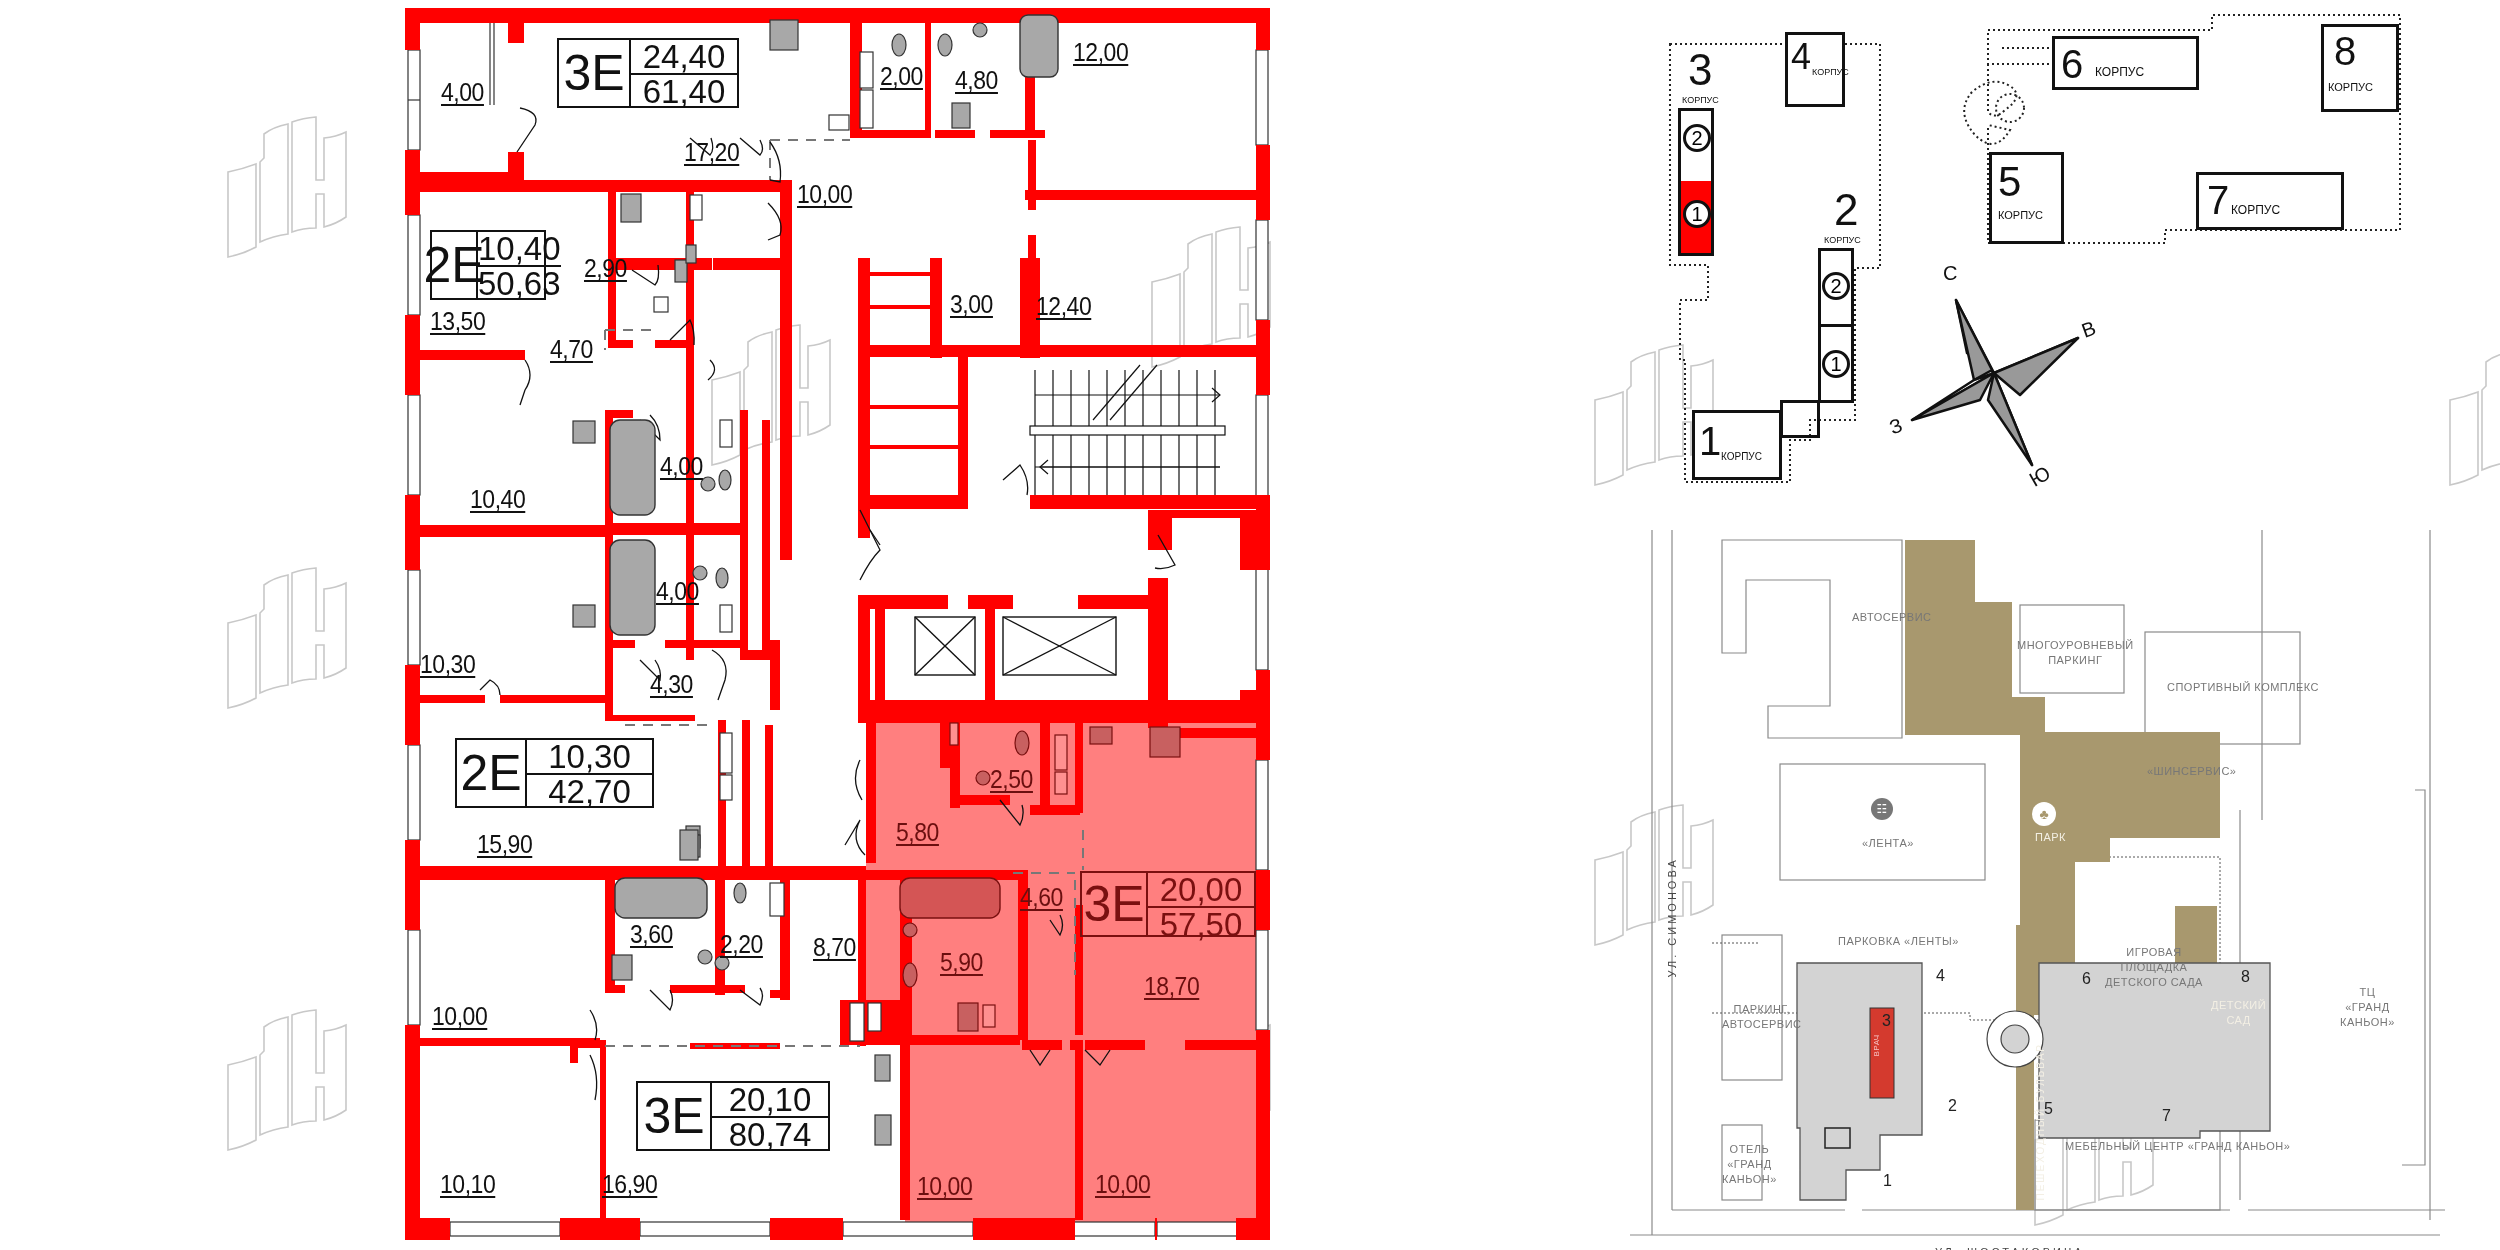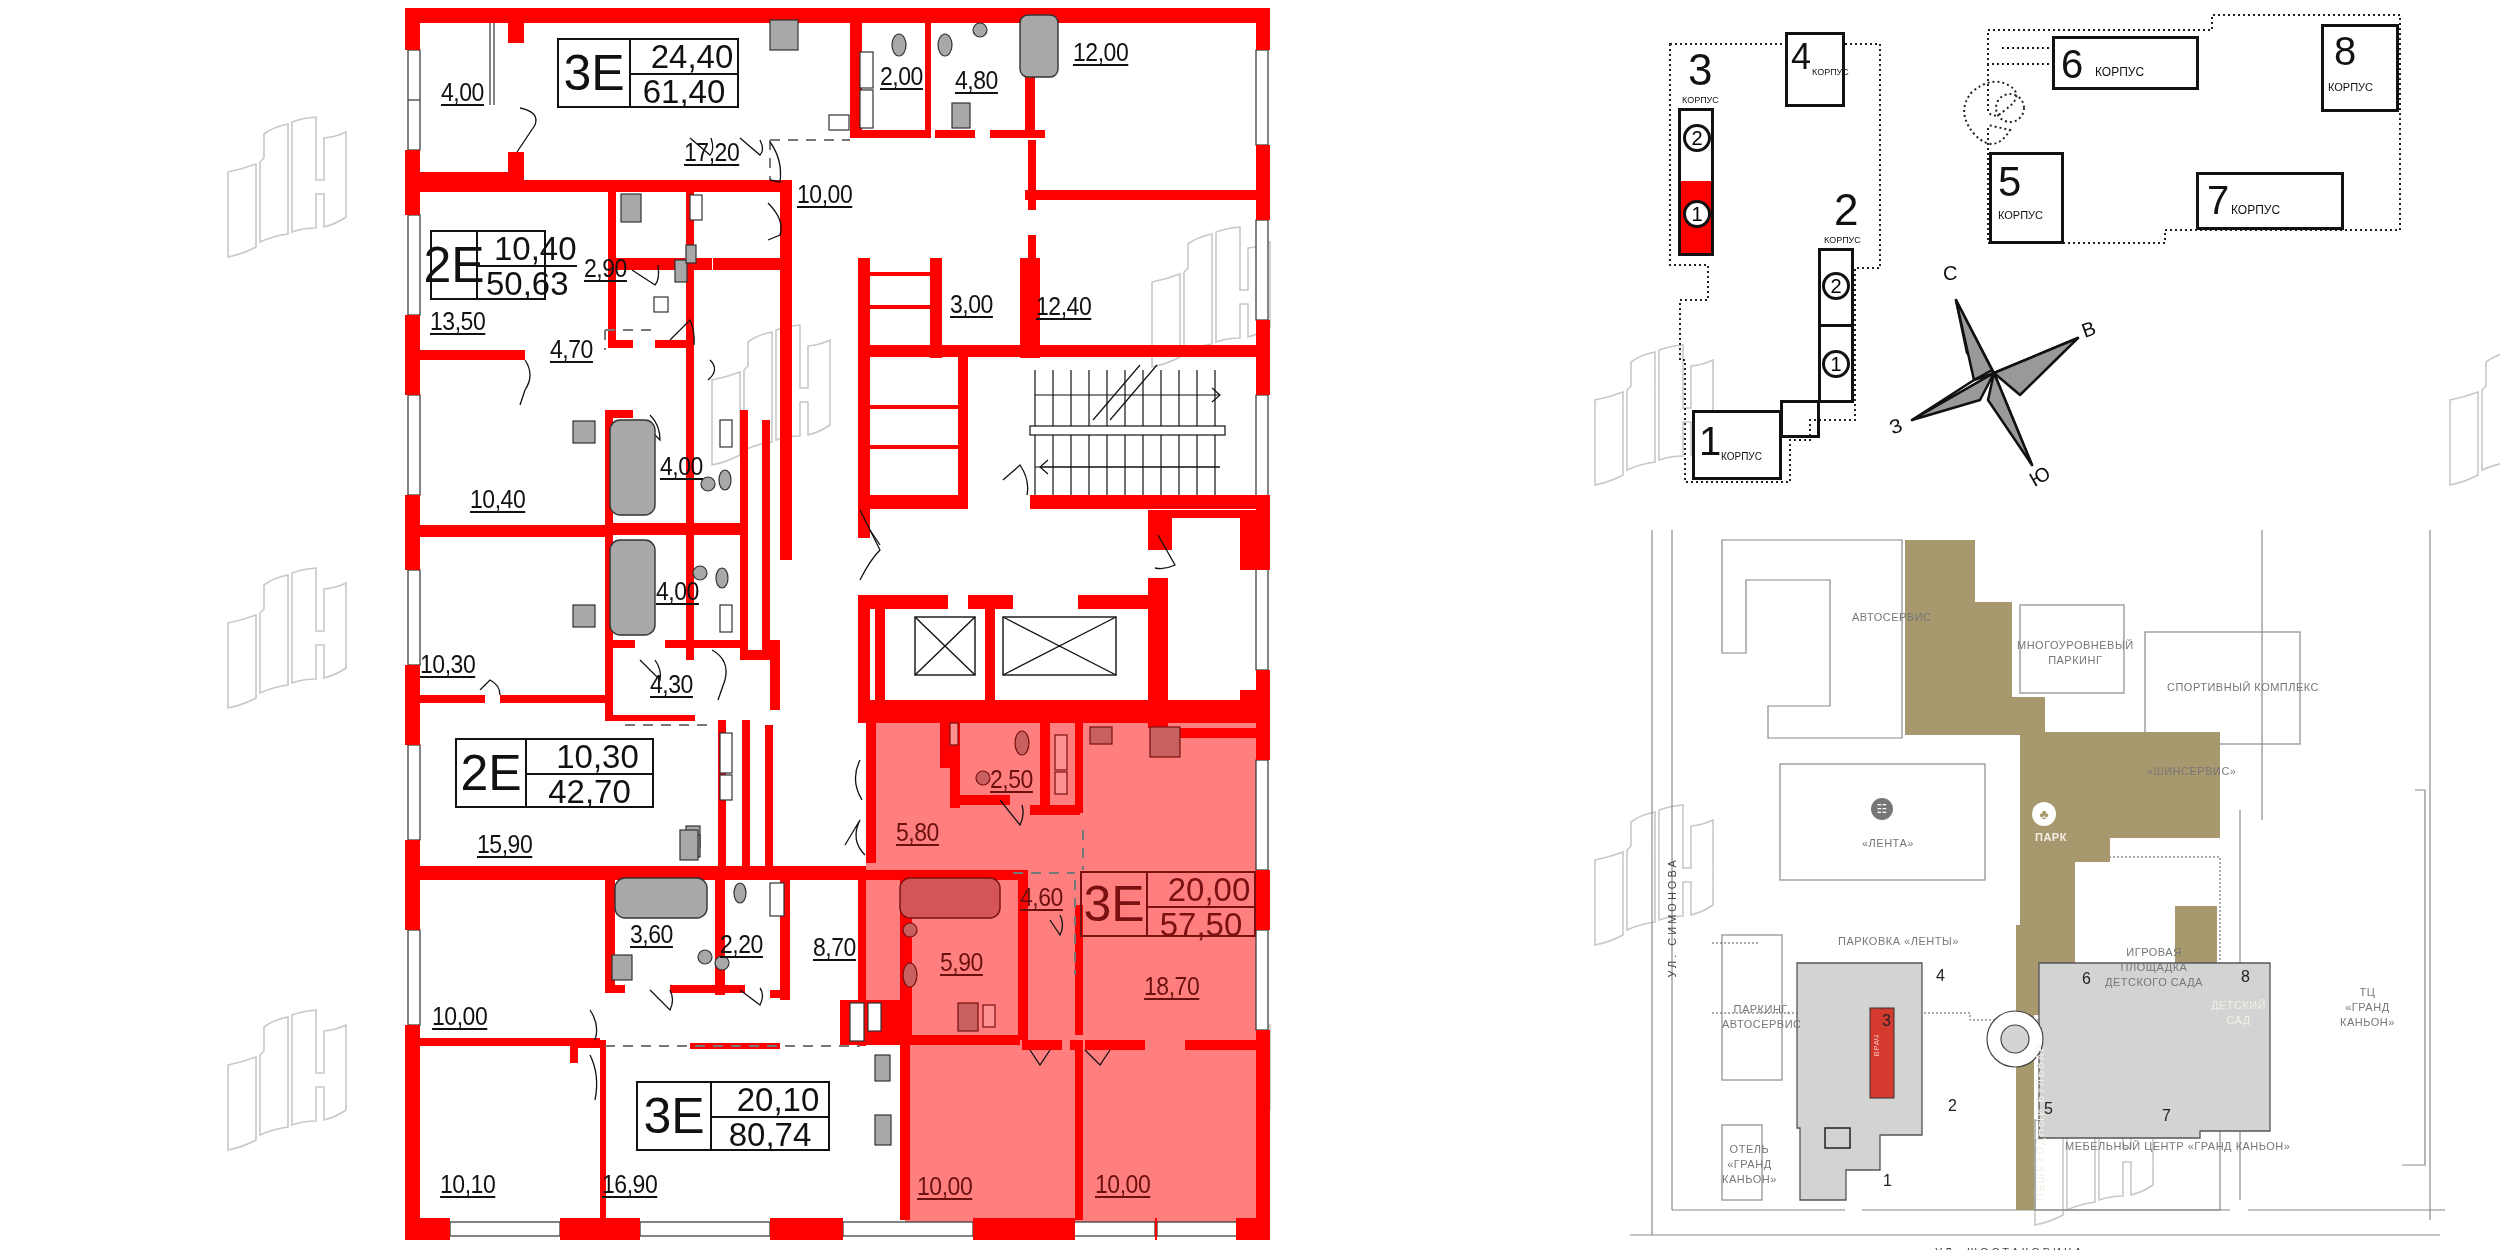--- a/index.html
+++ b/index.html
@@ -6,21 +6,21 @@
   body{width:2500px;height:1250px;position:relative;overflow:hidden;font-family:"Liberation Sans","DejaVu Sans",sans-serif;}
   .abs{position:absolute;}
   svg{position:absolute;left:0;top:0;}
   .room-label{position:absolute;font-family:"Liberation Sans",sans-serif;font-size:25px;color:#111;text-decoration:underline;text-decoration-thickness:2px;text-underline-offset:3px;letter-spacing:-0.5px;white-space:nowrap;transform:scaleX(0.92);transform-origin:left top;}
   .room-label.dark{color:#6b0f0f;}
   .apt-badge{position:absolute;border:2px solid #111;background:#fff;display:flex;font-family:"Liberation Sans",sans-serif;color:#111;}
   .apt-badge.sel{background:transparent;border-color:#7a1010;color:#7a1010;}
   .apt-type{font-size:50px;display:flex;align-items:center;justify-content:center;border-right:2px solid currentColor;line-height:1;}
   .apt-areas{display:flex;flex-direction:column;flex:1;}
   .apt-areas span{flex:1;display:flex;align-items:center;justify-content:center;font-size:33px;line-height:1;}
-  .apt-areas span:first-child{border-bottom:2px solid currentColor;padding-left:16px;}
+  .apt-areas span:first-child{border-bottom:2px solid currentColor;}
   .bld{position:absolute;border:6px solid #111;background:#fff;box-sizing:border-box;font-family:"Liberation Sans",sans-serif;color:#111;}
   .bld .num{font-size:52px;line-height:1;}
   .bld .kp{font-size:17px;}
   .section-circle{position:absolute;width:44px;height:44px;border:3px solid #111;border-radius:50%;background:#fff;display:flex;align-items:center;justify-content:center;font-size:32px;box-sizing:border-box;}
   .site-label{position:absolute;font-family:"Liberation Sans",sans-serif;font-size:11px;color:#777;letter-spacing:0.5px;text-align:center;line-height:1.35;white-space:nowrap;}
   .site-label.white{color:#f3efe4;}
   .site-label.dark{color:#222;}
   .compass-letter{position:absolute;font-family:"Liberation Sans",sans-serif;font-size:20px;color:#111;}
 </style>
 </head>
@@ -547,21 +547,21 @@
   <div class="site-label" style="left:252px;top:90px;">АВТОСЕРВИС</div>
   <div class="site-label" style="left:417px;top:118px;">
     <div>МНОГОУРОВНЕВЫЙ</div>
       <div>ПАРКИНГ</div>
   </div>
   <div class="site-label" style="left:567px;top:160px;">СПОРТИВНЫЙ КОМПЛЕКС</div>
   <div class="site-label" style="left:547px;top:244px;">«ШИНСЕРВИС»</div>
   <div class="abs" style="left:271px;top:278px;width:22px;height:22px;border-radius:50%;background:#777;color:#fff;font-size:12px;text-align:center;line-height:22px;">☷</div>
   <div class="site-label" style="left:262px;top:316px;">«ЛЕНТА»</div>
   <div class="abs" style="left:432px;top:282px;width:24px;height:24px;border-radius:50%;background:#fff;color:#a8986e;font-size:14px;text-align:center;line-height:24px;">♣</div>
-  <div class="site-label white" style="left:435px;top:310px;font-weight:bold;">ПАРК</div>
+  <div class="site-label white" style="left:435px;top:310px;">ПАРК</div>
   <div class="site-label" style="left:238px;top:414px;">ПАРКОВКА «ЛЕНТЫ»</div>
   <div class="site-label" style="left:505px;top:425px;">
     <div>ИГРОВАЯ</div>
       <div>ПЛОЩАДКА</div>
       <div>ДЕТСКОГО САДА</div>
   </div>
   <div class="site-label white" style="left:611px;top:430px;margin-top:48px;">
     <div>ДЕТСКИЙ</div>
       <div>САД</div>
   </div>

